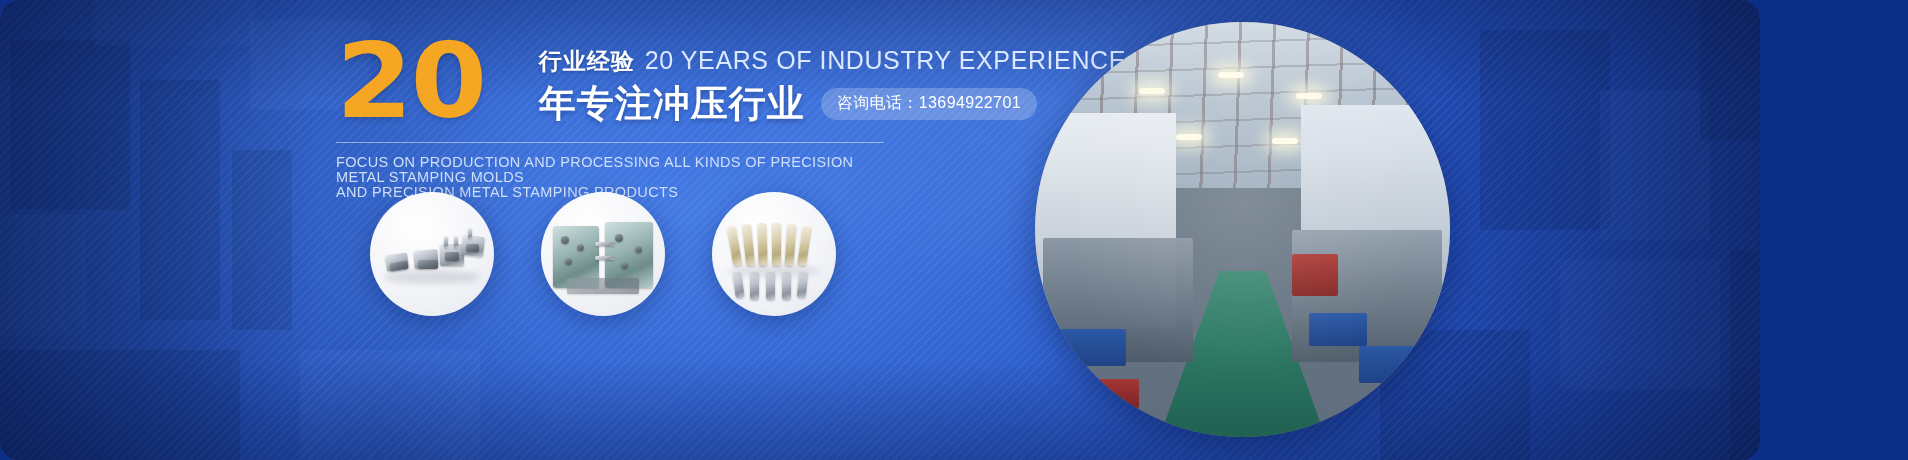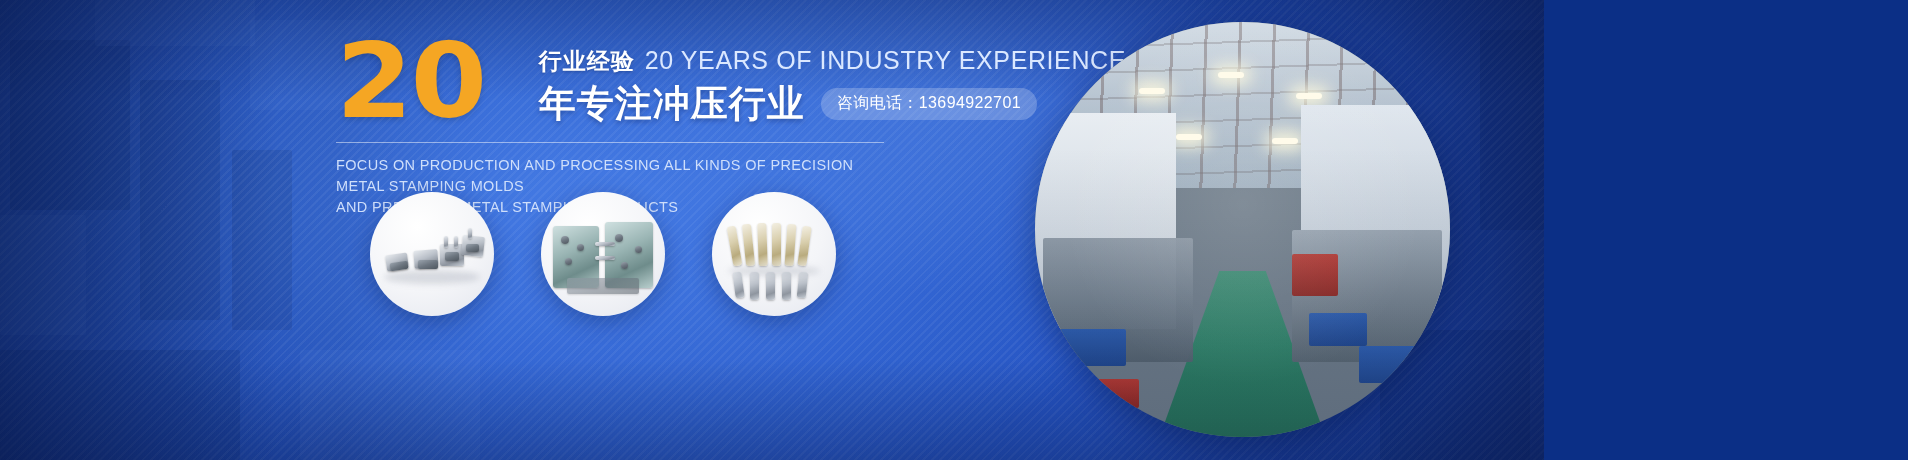--- a/index.html
+++ b/index.html
@@ -6,24 +6,25 @@
     margin: 0;
     padding: 0;
     background: #0b2f86;
   }
   body {
     font-family: "Liberation Sans", "DejaVu Sans", sans-serif;
   }
 
   .banner {
     position: relative;
-    width: 1544px;
+    width: 1760px;
     height: 460px;
     overflow: hidden;
     background: #6d28d9;
+    border-radius: 18px;
   }
 
   
   .bg-base {
     position: absolute;
     inset: 0;
     background:
       radial-gradient(ellipse 70% 120% at 34% 40%, #3f7cf5 0%, #2f68e8 42%, #2457d6 70%, #1b44b6 100%);
   }
   .bg-photo-ghost {
@@ -168,21 +169,21 @@
     width: 548px;
     height: 1px;
     background: rgba(255,255,255,.48);
   }
 
   .sub-en {
     margin-top: 12px;
     font-family: "Liberation Sans", sans-serif;
     font-weight: 300;
     font-size: 14.5px;
-    line-height: 21px;
+    line-height: 15px;
     color: #cfdffb;
     letter-spacing: .35px;
     max-width: 552px;
   }
 
   
   .circle {
     position: absolute;
     border-radius: 50%;
     overflow: hidden;

